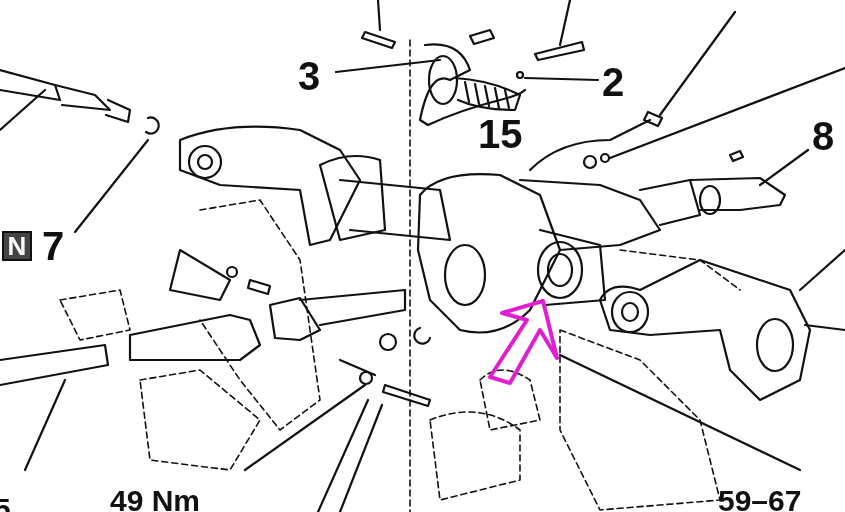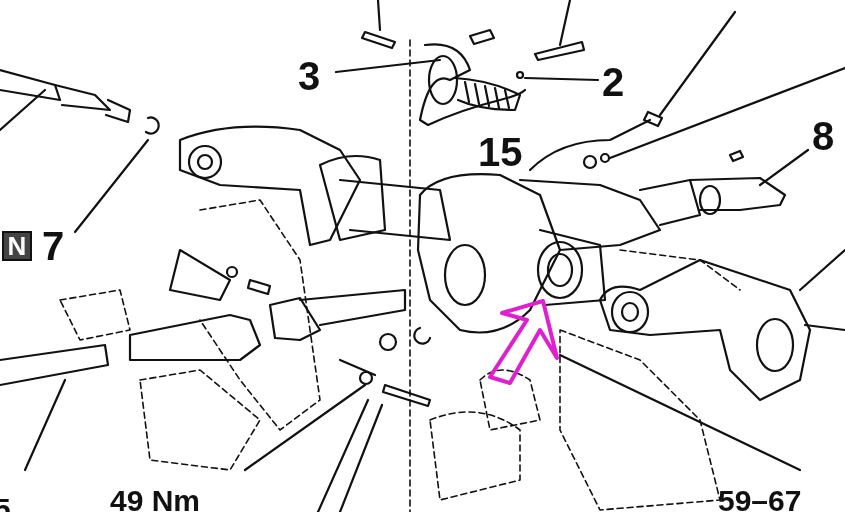--- a/index.html
+++ b/index.html
@@ -115,19 +115,19 @@
     <path d="M620 250 L700 260 L740 290"></path>
   </g>
 
   <g>
     <polygon points="502,313 543,301 557,358 540,330 510,383 490,377 527,320" fill="none" stroke="#e020d0" stroke-width="4"></polygon>
   </g>
 </svg>
 
 <div class="callout big" style="left:298px;top:56px;">3</div>
 <div class="callout big" style="left:602px;top:62px;">2</div>
-<div class="callout big" style="left:478px;top:132px;">15</div>
+<div class="callout big" style="left:478px;top:114px;">15</div>
 <div class="callout big" style="left:812px;top:116px;">8</div>
 <div class="nbox">N</div>
 <div class="callout big" style="left:42px;top:226px;">7</div>
 <div class="callout torque" style="left:110px;top:486px;">49 Nm</div>
 <div class="callout torque" style="left:718px;top:486px;">59–67</div>
 <div class="callout torque" style="left:-6px;top:494px;">5</div>
 
 </body></html>

